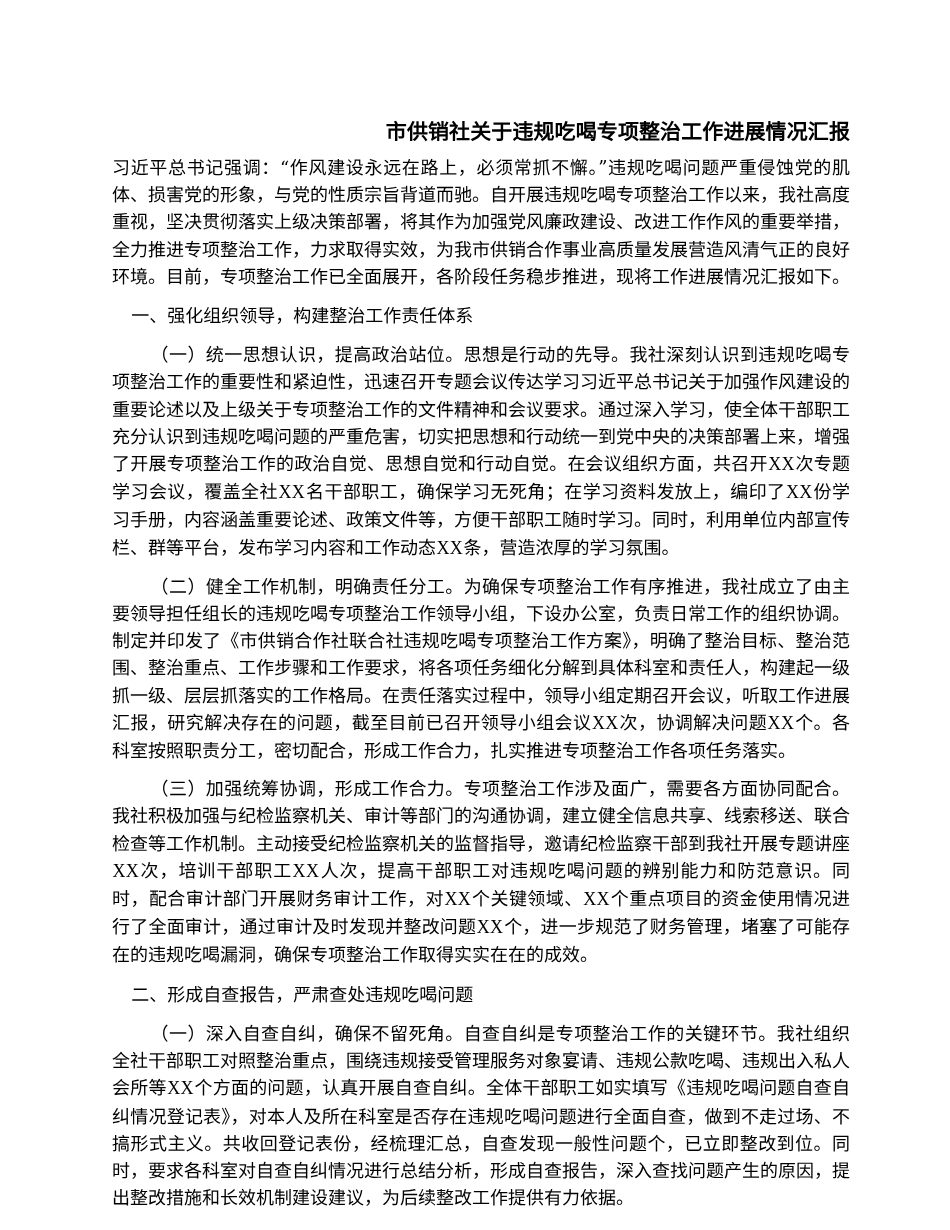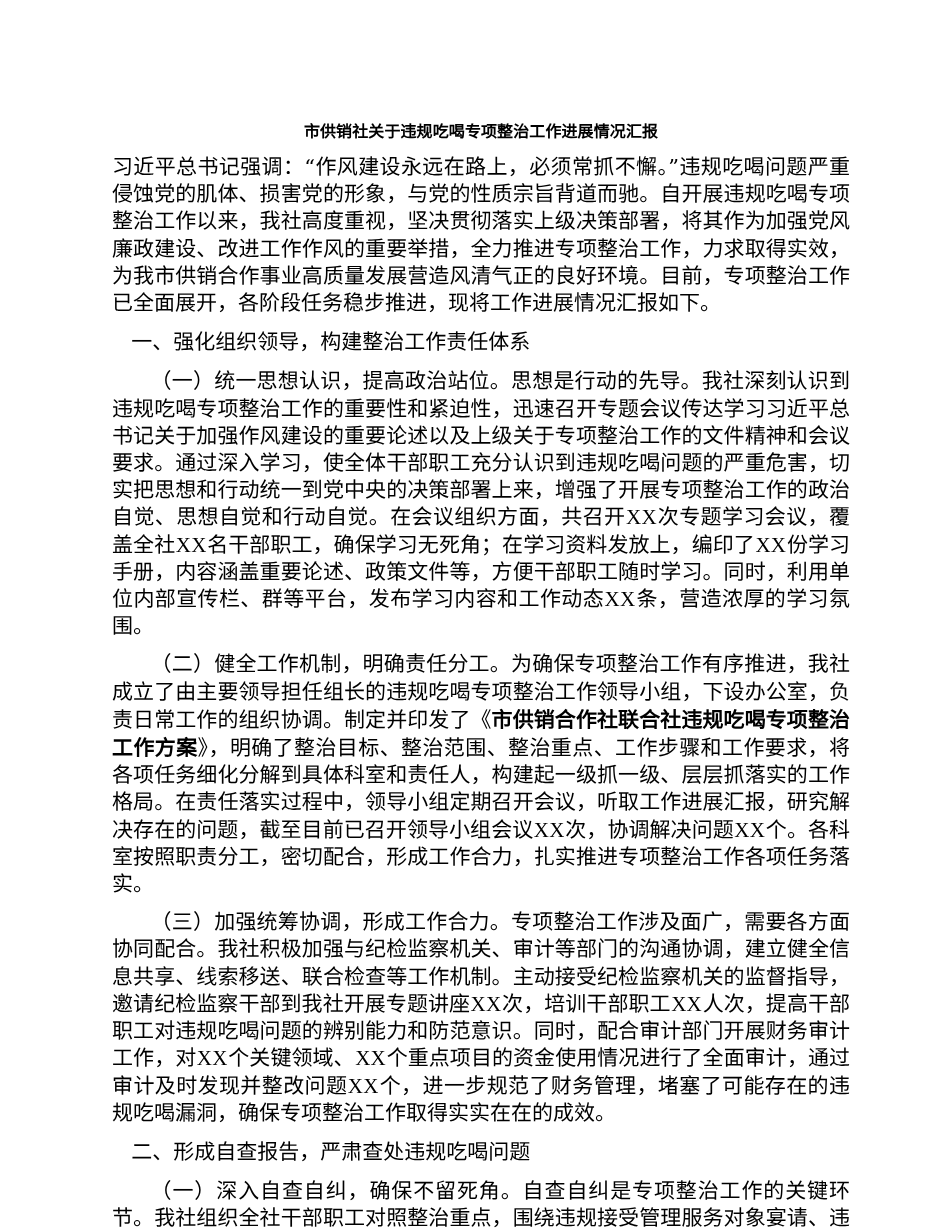--- a/index.html
+++ b/index.html
@@ -22,49 +22,49 @@
     overflow: hidden;
     box-sizing: border-box;
   }
   .doc-body {
     position: absolute;
     left: 112px;
     top: 118px;
     width: 738px;
   }
   .doc-title {
-    font-size: 16px;
+    font-size: 21px;
     font-weight: bold;
     line-height: 27px;
     margin: 0 0 9px 0;
     letter-spacing: 0.1px;
-    text-align: center;
+    text-align: right;
   }
   .para {
-    font-size: 21px;
+    font-size: 18px;
     line-height: 27.2px;
     margin: 0 0 11px 0;
     text-align: justify;
     text-justify: inter-ideograph;
     letter-spacing: 0px;
     word-break: break-all;
   }
   .para.lead {
     text-indent: 0;
   }
   .para.section {
     text-indent: 19.3px;
     margin-top: 12px;
     margin-bottom: 12px;
   }
   .para.sub {
     text-indent: 38.6px;
   }
   .em {
-    font-weight: bold;
+    font-weight: normal;
     font-family: "DejaVu Serif", "Liberation Serif", serif;
   }
   .xx {
     font-weight: normal;
     font-family: "Liberation Serif", "DejaVu Serif", serif;
     letter-spacing: 0.3px;
     padding: 0 0.5px;
   }
 </style>
 </head>

